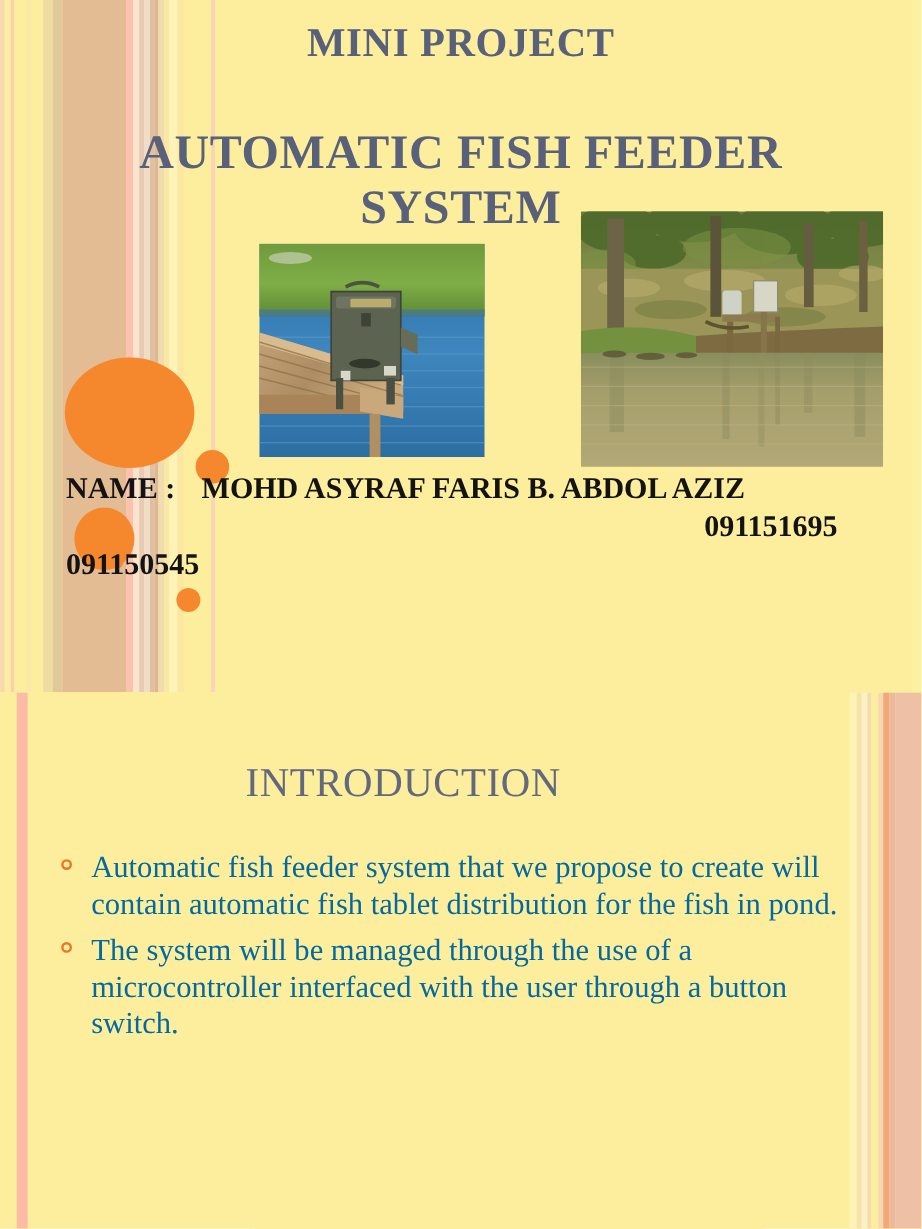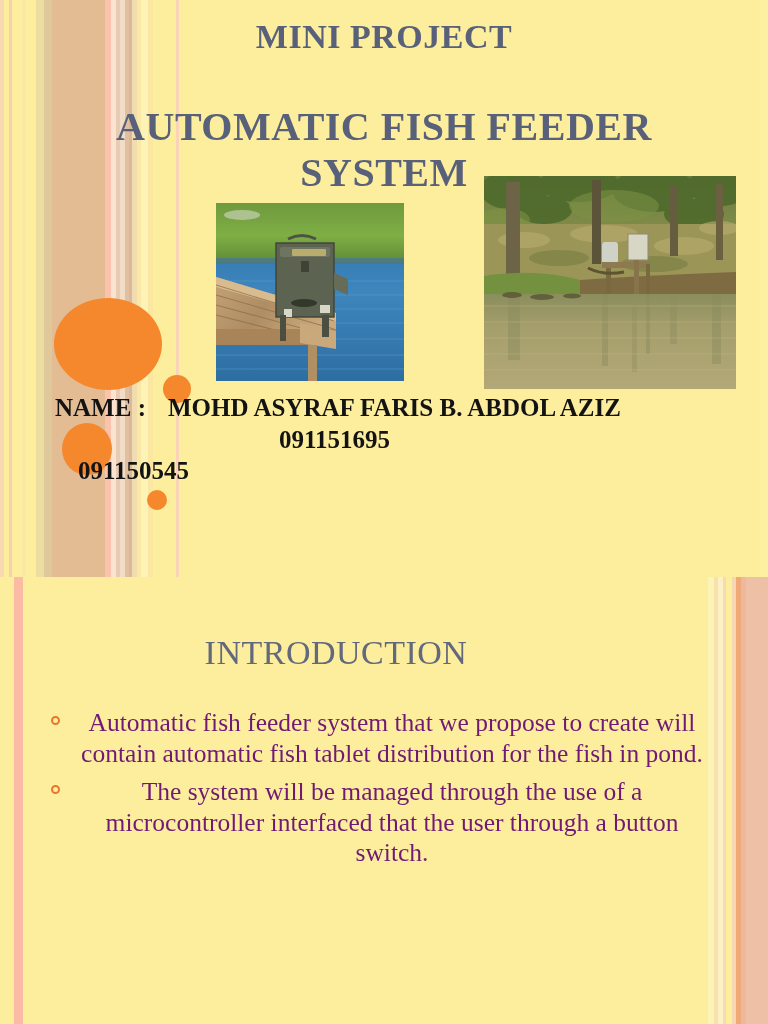--- a/index.html
+++ b/index.html
@@ -98,22 +98,22 @@
     z-index: 6;
     color: #131313;
     font-family: "Liberation Serif", serif;
     font-weight: bold;
     font-size: 25px;
     line-height: 1.26;
   }
   .name-row { padding-left: 55px; }
   .name-label { display: inline-block; }
   .name-value { display: inline-block; padding-left: 22px; }
-  .name-id-center { text-align: center; padding-right: 99px; }
-  .name-id-left { padding-left: 78px; }
+  .name-id-center { text-align: right; padding-right: 70px; }
+  .name-id-left { padding-left: 55px; }
 
   
   .slide2 {
     position: absolute;
     left: 0; top: 577px;
     width: 768px;
     height: 447px;
     background: #fdee9e;
     overflow: hidden;
   }
@@ -142,25 +142,24 @@
   }
   .bullets {
     position: absolute;
     left: 48px; top: 131px;
     width: 660px;
   }
   .bullet-item {
     position: relative;
     padding-left: 28px;
     margin-bottom: 7px;
-    color: #701a75;
+    color: #0369a1;
     font-family: "Liberation Serif", serif;
     font-size: 25.5px;
     line-height: 1.21;
-    text-align: center;
   }
   .bullet-marker {
     position: absolute;
     left: 3px;
     top: 8px;
     width: 9px;
     height: 9px;
     border: 2.5px solid #e8762c;
     border-radius: 50%;
     box-sizing: border-box;
@@ -384,18 +383,18 @@
 
     <div class="heading2">INTRODUCTION</div>
 
     <div class="bullets">
       <div class="bullet-item">
         <span class="bullet-marker"></span>
         <span>Automatic fish feeder system that we propose to create will contain automatic fish tablet distribution for the fish in pond.</span>
       </div>
       <div class="bullet-item">
         <span class="bullet-marker"></span>
-        <span>The system will be managed through the use of a microcontroller interfaced that the user through a button switch.</span>
+        <span>The system will be managed through the use of a microcontroller interfaced with the user through a button switch.</span>
       </div>
     </div>
   </div>
 
 </div>
 
 </body></html>

